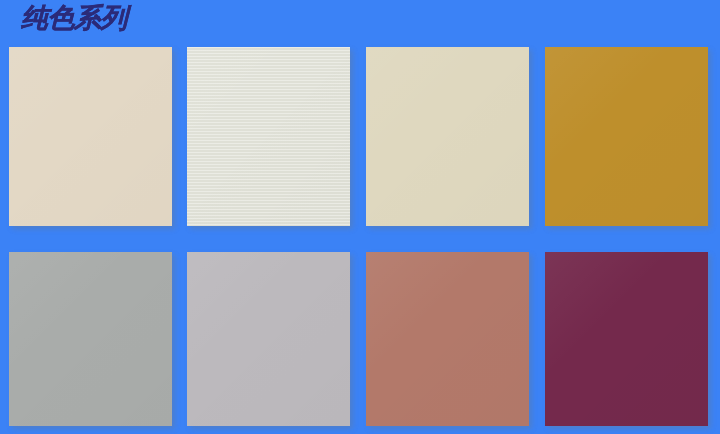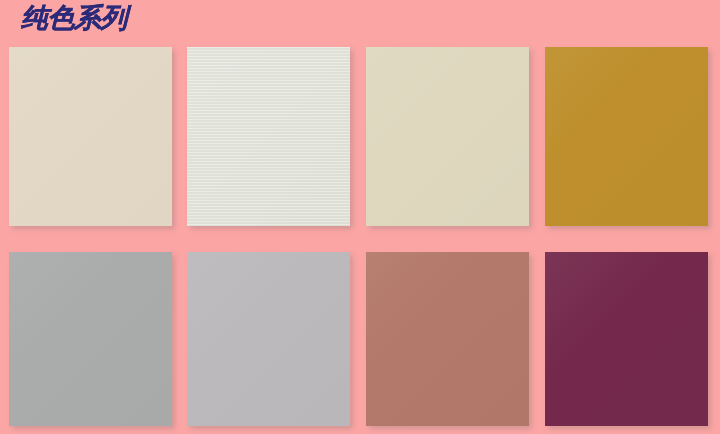--- a/index.html
+++ b/index.html
@@ -97,21 +97,21 @@
       rgba(255,255,255,0.055) 0%,
       rgba(255,255,255,0.00) 38%,
       rgba(0,0,0,0.012) 100%
     );
     pointer-events: none;
   }
 </style>
 </head>
 <body style="background-color: rgb(255, 255, 255);">
 
-<div id="page" style="background-color: #fca5a5;">
+<div id="page" style="background-color: #3b82f6;">
 
   <div id="series-title" style="color: rgb(43, 43, 121); -webkit-text-stroke: 0.4px rgb(43, 43, 121);">纯色系列</div>
 
   <div id="swatch-grid">
 
     <div class="swatch-row row-0">
       <div class="swatch col-0" style="background-color: rgb(227, 216, 197);"></div>
       <div class="swatch col-1 textured" style="background-color: rgb(227, 228, 218);"></div>
       <div class="swatch col-2" style="background-color: rgb(223, 216, 191);"></div>
       <div class="swatch col-3" style="background-color: rgb(190, 143, 44);"></div>

